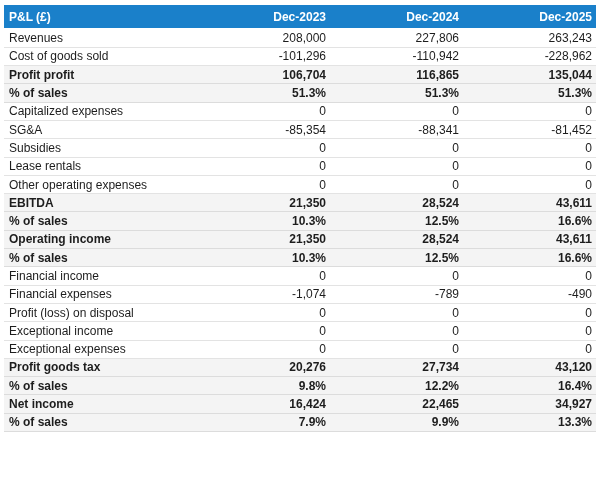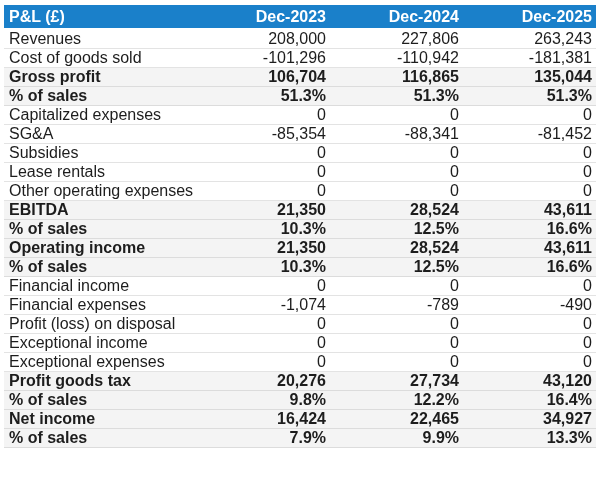--- a/index.html
+++ b/index.html
@@ -11,21 +11,21 @@
     overflow: hidden;
     font-family: "Liberation Sans", sans-serif;
   }
   .page {
     padding: 5px 4px 0 4px;
   }
   table.pl-table {
     border-collapse: collapse;
     table-layout: fixed;
     width: 592px;
-    font-size: 16px;
+    font-size: 12px;
     color: #1d1d1d;
   }
   col.c-label { width: 193px; }
   col.c-num   { width: 133px; }
 
   thead th {
     background: #1a80ca;
     color: #ffffff;
     font-weight: 700;
     height: 23px;
@@ -76,24 +76,24 @@
         <tr>
           <td class="label">Revenues</td>
           <td class="num">208,000</td>
           <td class="num">227,806</td>
           <td class="num">263,243</td>
         </tr>
         <tr>
           <td class="label">Cost of goods sold</td>
           <td class="num">-101,296</td>
           <td class="num">-110,942</td>
-          <td class="num">-181,381</td>
-        </tr>
-        <tr class="bold">
-          <td class="label">Gross profit</td>
+          <td class="num">-228,962</td>
+        </tr>
+        <tr class="bold">
+          <td class="label">Profit profit</td>
           <td class="num">106,704</td>
           <td class="num">116,865</td>
           <td class="num">135,044</td>
         </tr>
         <tr class="bold">
           <td class="label">% of sales</td>
           <td class="num">51.3%</td>
           <td class="num">51.3%</td>
           <td class="num">51.3%</td>
         </tr>

